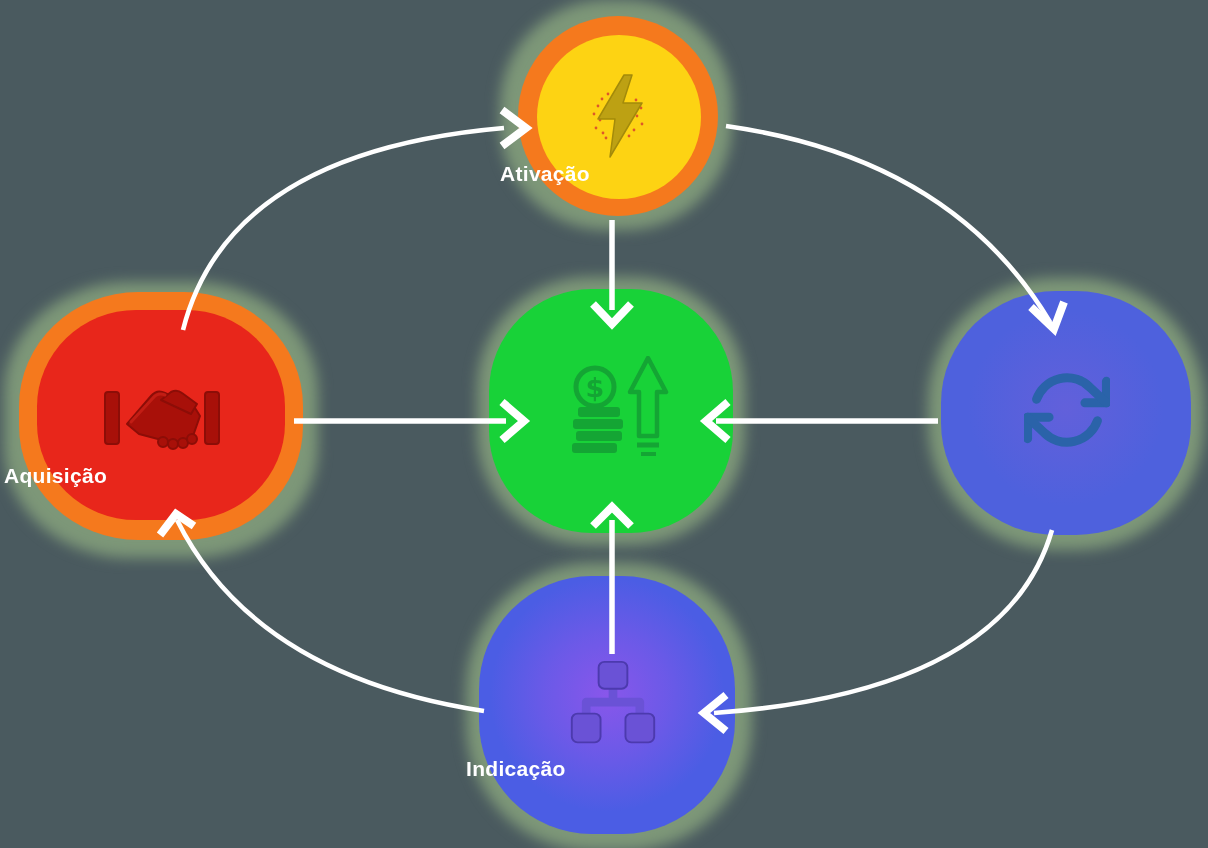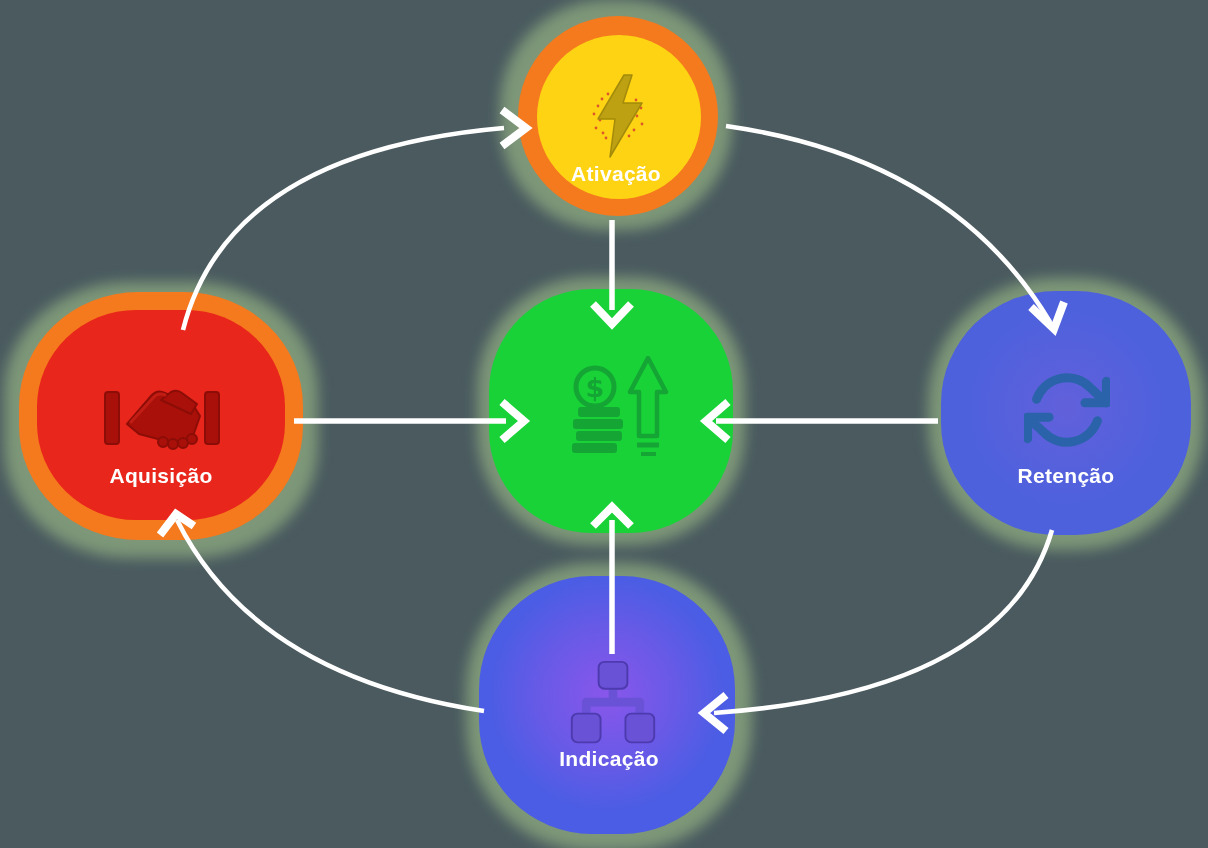--- a/index.html
+++ b/index.html
@@ -1,21 +1,21 @@
 <!DOCTYPE html>
 <html><head>
 <meta charset="utf-8">
 <style>
   html,body{margin:0;padding:0;background:#4a5a5f;}
   .canvas{position:relative;width:1208px;height:848px;background:#4a5a5f;overflow:hidden;
           font-family:"Liberation Sans",sans-serif;}
   .node{position:absolute;z-index:2;}
   .halo{position:absolute;inset:0;background:#7d9778;filter:blur(7px);}
   .body{position:absolute;}
-  .label{position:absolute;left:0;right:0;text-align:center;color:#ffffff;
+  .label{position:absolute;left:0;right:0;color:#ffffff;
          font-size:21px;font-weight:600;letter-spacing:.3px;z-index:4;}
   .abs{position:absolute;}
   svg{display:block;}
   .arrows{position:absolute;inset:0;z-index:5;pointer-events:none;}
 
   
   .n-ativacao{left:500px;top:0;width:232px;height:230px;}
   .n-ativacao .halo{border-radius:46%;}
   .n-ativacao .ring{left:18px;top:16px;width:200px;height:200px;border-radius:50%;background:#f5791d;}
   .n-ativacao .inner{left:37px;top:35px;width:164px;height:164px;border-radius:50%;background:#fdd313;}
@@ -37,21 +37,21 @@
   .n-retencao .body1{left:13px;top:13px;width:250px;height:244px;border-radius:46%;background:#4e61dd;}
   .n-retencao .tint{left:0;top:0;width:100%;height:100%;border-radius:46%;
       background:radial-gradient(circle at 50% 48%, rgba(122,95,216,.45) 0%, rgba(78,97,221,0) 55%);}
   .n-retencao .label{top:186px;}
 
   .n-indicacao{left:466px;top:563px;width:286px;height:288px;}
   .n-indicacao .halo{border-radius:44%;}
   .n-indicacao .body1{left:13px;top:13px;width:256px;height:258px;border-radius:44%;background:#4b5de4;}
   .n-indicacao .glow{left:0;top:0;width:100%;height:100%;border-radius:44%;
       background:radial-gradient(circle at 50% 46%, rgba(140,86,235,.95) 0%, rgba(140,86,235,.5) 32%, rgba(75,93,228,0) 62%);}
-  .n-indicacao .label{top:184px;}
+  .n-indicacao .label{top:194px;}
 </style>
 </head>
 <body>
 
 <div class="canvas">
 
   <div class="node n-ativacao">
     <div class="halo"></div>
     <div class="body ring abs"></div>
     <div class="body inner abs"></div>
@@ -120,21 +120,20 @@
   <div class="node n-retencao">
     <div class="halo"></div>
     <div class="body body1 abs">
       <div class="tint abs"></div>
     </div>
     <svg class="abs" style="left:96px;top:88px" width="86" height="88" viewBox="0 0 24 24" fill="none" stroke="#2a63a9" stroke-width="2.5" stroke-linecap="round" stroke-linejoin="round">
       <polyline points="23 4 23 10 17 10"></polyline>
       <polyline points="1 20 1 14 7 14"></polyline>
       <path d="M3.51 9a9 9 0 0 1 14.85-3.36L23 10M1 14l4.64 4.36A9 9 0 0 0 20.49 15"></path>
     </svg>
-    <div class="label">Retenção</div>
   </div>
 
   <div class="node n-indicacao">
     <div class="halo"></div>
     <div class="body body1 abs">
       <div class="glow abs"></div>
     </div>
     <svg class="abs" style="left:101px;top:93px" width="92" height="96" viewBox="0 0 96 96">
       <g stroke="#6a52d6" stroke-width="9" stroke-linecap="round" fill="none">
         <path d="M48 30 V46 M20 46 H76 M20 46 V60 M76 46 V60"></path>

